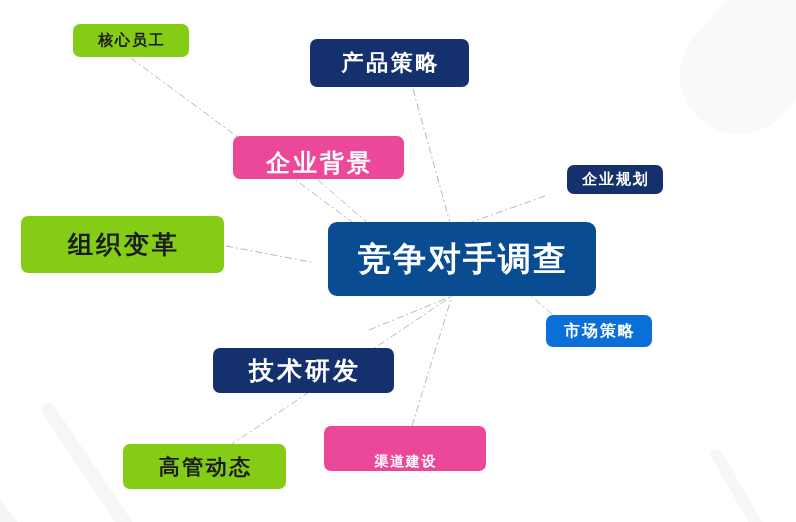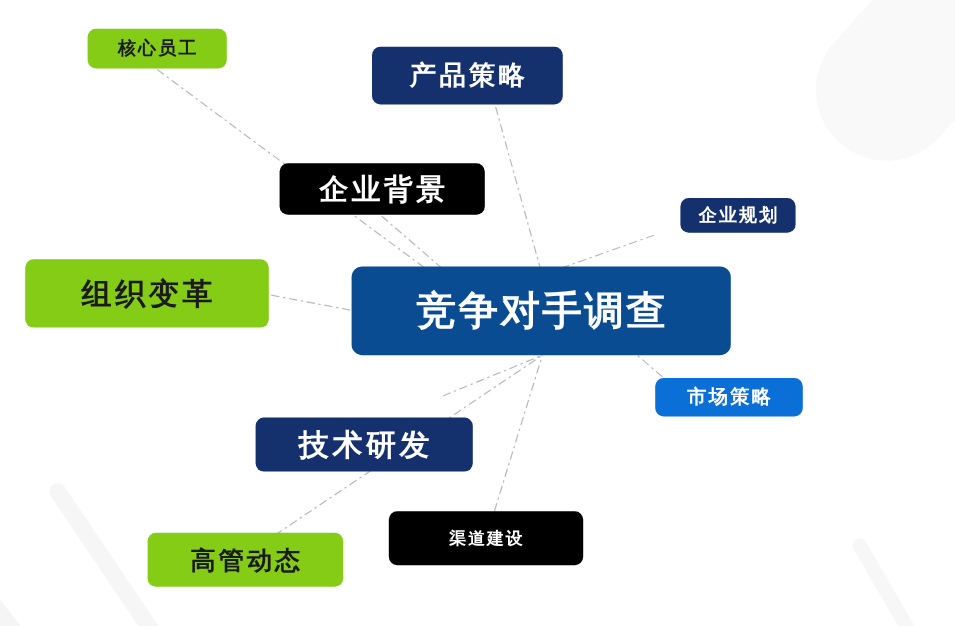--- a/index.html
+++ b/index.html
@@ -81,23 +81,24 @@
   }
   .node.center {
     background: #0a4c92;
     color: #ffffff;
     border-radius: 9px;
     font-size: 33px;
     letter-spacing: 0.06em;
     text-indent: 0.06em;
   }
   .node.blue {
-    background: #000000;
+    background: #ec4899;
     color: #ffffff;
     border-radius: 7px;
+    align-items: flex-end;
   }
   .node.navy {
     background: #14306d;
     color: #ffffff;
     border-radius: 7px;
     margin-left: 24px;
   }
   .node.bright {
     background: #0a6fd6;
     color: #ffffff;
@@ -124,41 +125,41 @@
       <line x1="413" y1="89" x2="452" y2="230" stroke="#b8b8b8" stroke-width="1" stroke-dasharray="7 3 2 3"></line>
       <line x1="318" y1="180" x2="452" y2="296" stroke="#b8b8b8" stroke-width="1" stroke-dasharray="7 3 2 3"></line>
       <line x1="545" y1="196" x2="452" y2="229" stroke="#b8b8b8" stroke-width="1" stroke-dasharray="7 3 2 3"></line>
       <line x1="226" y1="246" x2="311" y2="262" stroke="#b8b8b8" stroke-width="1" stroke-dasharray="7 3 2 3"></line>
       <line x1="552" y1="314" x2="524" y2="290" stroke="#b8b8b8" stroke-width="1" stroke-dasharray="7 3 2 3"></line>
       <line x1="369" y1="330" x2="452" y2="296" stroke="#b8b8b8" stroke-width="1" stroke-dasharray="7 3 2 3"></line>
       <line x1="412" y1="426" x2="452" y2="296" stroke="#b8b8b8" stroke-width="1" stroke-dasharray="7 3 2 3"></line>
       <line x1="229" y1="446" x2="452" y2="296" stroke="#b8b8b8" stroke-width="1" stroke-dasharray="7 3 2 3"></line>
     </svg>
 
-  <div class="node center" id="center-node" style="left: 293px; top: 222px; width: 316px; height: 74px; font-size: 33px; background: rgb(10, 76, 146);">
+  <div class="node center" id="center-node" style="left: 328px; top: 222px; width: 268px; height: 74px; font-size: 33px; background: rgb(10, 76, 146);">
     <span>竞争对手调查</span>
   </div>
 
   <div id="node-layer">
       <div class="node grey" style="left: 73px; top: 24px; width: 116px; height: 33px; font-size: 15px;">
         <span>核心员工</span>
       </div>
       <div class="node navy" style="left: 286px; top: 39px; width: 159px; height: 48px; font-size: 22px;">
         <span>产品策略</span>
       </div>
       <div class="node blue" style="left: 233px; top: 136px; width: 171px; height: 43px; font-size: 24px;">
         <span>企业背景</span>
       </div>
       <div class="node navy" style="left: 543px; top: 165px; width: 96px; height: 29px; font-size: 15px;">
         <span>企业规划</span>
       </div>
       <div class="node grey" style="left: 21px; top: 216px; width: 203px; height: 57px; font-size: 25px;">
         <span>组织变革</span>
       </div>
-      <div class="node bright" style="left: 546px; top: 315px; width: 123px; height: 32px; font-size: 16px;">
+      <div class="node bright" style="left: 546px; top: 315px; width: 106px; height: 32px; font-size: 16px;">
         <span>市场策略</span>
       </div>
       <div class="node navy" style="left: 189px; top: 348px; width: 181px; height: 45px; font-size: 25px; justify-content: center;">
         <span>技术研发</span>
       </div>
       <div class="node blue" style="left: 324px; top: 426px; width: 162px; height: 45px; font-size: 14px;">
         <span>渠道建设</span>
       </div>
       <div class="node grey" style="left: 123px; top: 444px; width: 163px; height: 45px; font-size: 21px;">
         <span>高管动态</span>

